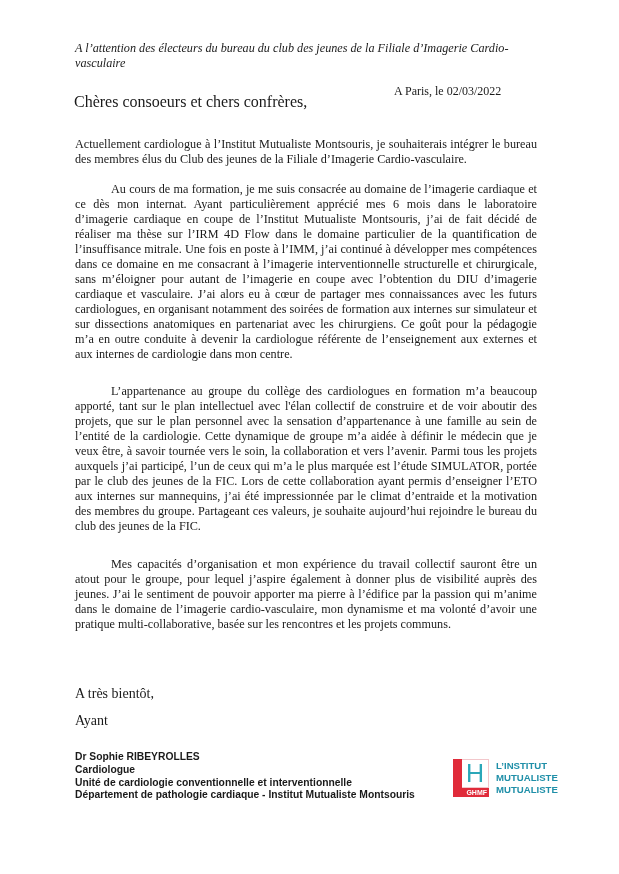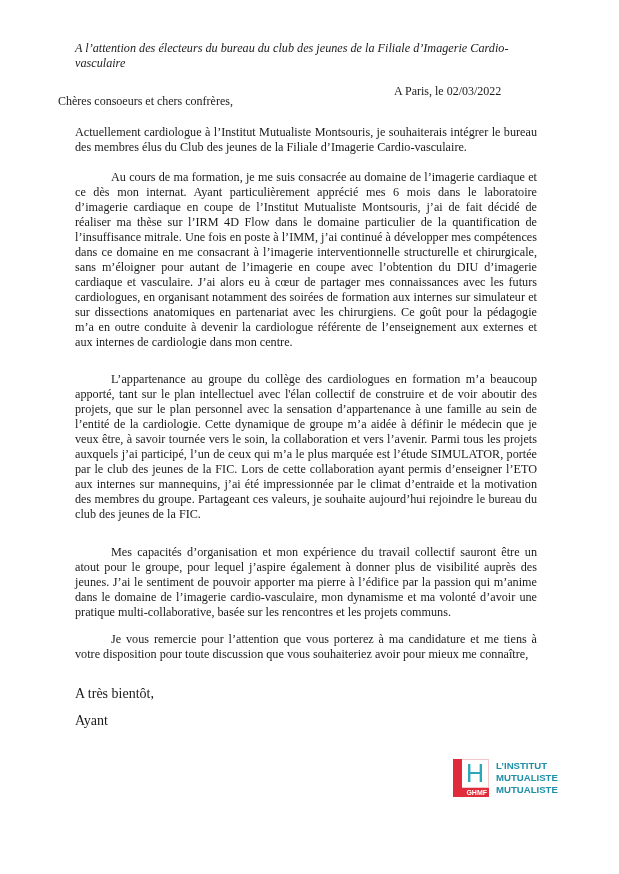--- a/index.html
+++ b/index.html
@@ -2,23 +2,23 @@
 <html><head>
 <meta charset="utf-8">
 <style>
   html, body { margin: 0; padding: 0; background: #ffffff; }
   body { width: 619px; height: 874px; position: relative; overflow: hidden;
          font-family: "Liberation Serif", "DejaVu Serif", serif; color: #1a1a1a; }
   .page { position: absolute; left: 0; top: 0; width: 619px; height: 679px; }
   .header-note { position: absolute; left: 75px; top: 41px; width: 470px;
                  font-style: italic; font-size: 12.2px; line-height: 15px; }
   .date-line { position: absolute; left: 394px; top: 84px; font-size: 12px; line-height: 15px; }
-  .salutation { position: absolute; left: 58px; top: 94px; font-size: 12px; line-height: 15px; }
+  .salutation { position: absolute; left: 74px; top: 94px; font-size: 16px; line-height: 15px; }
   .para { position: absolute; left: 75px; width: 462px; font-size: 12.2px; line-height: 15px;
-          text-align: justify; }
+          text-align: justify; margin-top: 12px; }
   .para.indent { text-indent: 36px; }
   .closing { position: absolute; left: 75px; font-size: 14px; line-height: 15px; }
   .signature-block { position: absolute; left: 75px; top: 751px; font-size: 10.3px;
                      line-height: 12.8px; font-weight: bold;
                      font-family: "Liberation Sans", "DejaVu Sans", sans-serif; }
   .logo { position: absolute; left: 453px; top: 759px; width: 120px; height: 42px; }
   .logo-mark { position: absolute; left: 0; top: 0; width: 37px; height: 38px; }
   .logo-red { position: absolute; left: 0; top: 0; width: 9px; height: 29px; background: #e02b3a; }
   .logo-box { position: absolute; left: 9px; top: 0; width: 27px; height: 29px;
               border: 1px solid #f2c7cb; border-left: none; box-sizing: border-box; background: #fff; }
@@ -44,26 +44,31 @@
   <div class="salutation" style="top:94px;">Chères consoeurs et chers confrères,</div>
 
   <div class="para" style="top:125px;">Actuellement cardiologue à l’Institut Mutualiste Montsouris, je souhaiterais intégrer le bureau des membres élus du Club des jeunes de la Filiale d’Imagerie Cardio-vasculaire.</div>
 
   <div class="para indent" style="top:170px;">Au cours de ma formation, je me suis consacrée au domaine de l’imagerie cardiaque et ce dès mon internat.  Ayant particulièrement apprécié mes 6 mois dans le laboratoire d’imagerie cardiaque en coupe de l’Institut Mutualiste Montsouris, j’ai de fait décidé de réaliser ma thèse sur l’IRM 4D Flow dans le domaine particulier de la quantification de l’insuffisance mitrale. Une fois en poste à l’IMM, j’ai continué à développer mes compétences dans ce domaine en me consacrant à l’imagerie interventionnelle structurelle et chirurgicale, sans m’éloigner pour autant de l’imagerie en coupe avec l’obtention du DIU d’imagerie cardiaque et vasculaire. J’ai alors eu à cœur de partager mes connaissances avec les futurs cardiologues,  en organisant notamment des soirées de formation aux internes sur simulateur et sur dissections anatomiques en partenariat avec les chirurgiens. Ce goût pour la pédagogie m’a en outre conduite à devenir la cardiologue référente de l’enseignement aux externes et aux internes de cardiologie dans mon centre.</div>
 
   <div class="para indent" style="top:372px;">L’appartenance au groupe du collège des cardiologues en formation m’a beaucoup apporté, tant sur le plan intellectuel avec l'élan collectif de construire et de voir aboutir des projets, que sur le plan personnel avec la sensation d’appartenance à une famille au sein de l’entité de la cardiologie. Cette dynamique de groupe m’a aidée à définir le médecin que je veux être, à savoir tournée vers le soin, la collaboration et vers l’avenir. Parmi tous les projets auxquels j’ai participé, l’un de ceux qui m’a le plus marquée est l’étude SIMULATOR, portée par le club des jeunes de la FIC. Lors de cette collaboration ayant permis d’enseigner l’ETO aux internes sur mannequins, j’ai été impressionnée par le climat d’entraide et la motivation des membres du groupe. Partageant ces valeurs, je souhaite aujourd’hui rejoindre le bureau du club des jeunes de la FIC.</div>
 
   <div class="para indent" style="top:545px;">Mes capacités d’organisation et mon expérience du travail collectif sauront être un atout pour le groupe, pour lequel j’aspire également à donner plus de visibilité auprès des jeunes. J’ai le sentiment de pouvoir apporter ma pierre à l’édifice par la passion qui m’anime dans le domaine de l’imagerie cardio-vasculaire, mon dynamisme et ma volonté d’avoir une pratique multi-collaborative, basée sur les rencontres et les projets communs.</div>
 
-  <div class="para indent" style="top:632px;">Je vous remercie pour l’attention que vous porterez à ma candidature et me tiens à votre disposition pour toute discussion que vous souhaiteriez avoir pour mieux me connaître,</div>
 
   <div class="closing" style="top:686px;">A très bientôt,</div>
 
   <div class="closing" style="top:713px;">Ayant</div>
 
+  <div class="signature-block">
+    <div>Dr Sophie RIBEYROLLES</div>
+    <div>Cardiologue</div>
+    <div>Unité de cardiologie conventionnelle et interventionnelle</div>
+    <div>Département de pathologie cardiaque - Institut Mutualiste Montsouris</div>
+  </div>
 
   <div class="logo">
     <div class="logo-mark">
       <div class="logo-red"></div>
       <div class="logo-box"></div>
       <div class="logo-h">H</div>
       <div class="logo-ghmf">GHMF</div>
     </div>
     <div class="logo-text">
       <div>L’INSTITUT</div>

